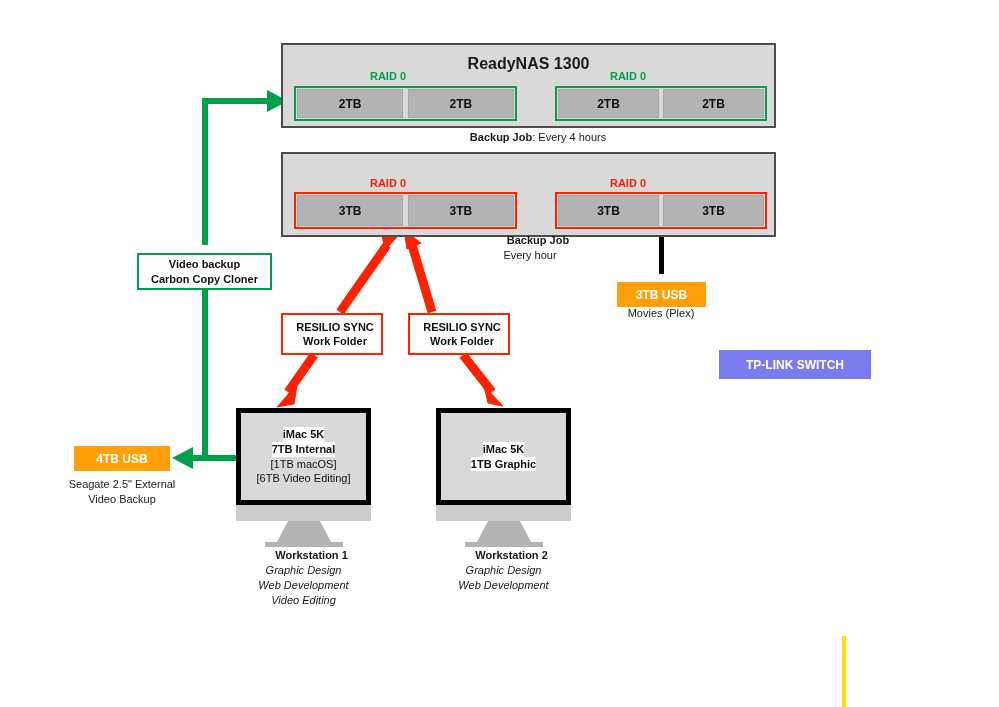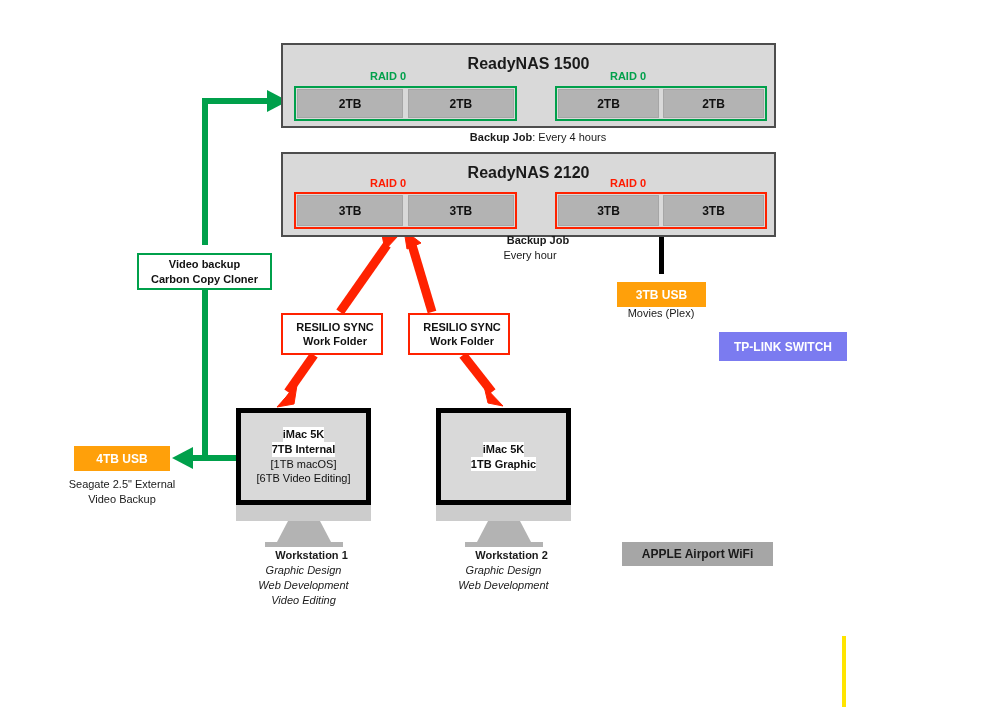--- a/index.html
+++ b/index.html
@@ -108,39 +108,38 @@
       <polygon points="277,407 297,385 294,404"></polygon>
     </g>
 
     <g fill="#ff2200" stroke="#ff2200">
       <line x1="463" y1="355" x2="492" y2="392" stroke-width="9" stroke-linecap="butt"></line>
       <polygon points="503,406 484,386 488,403"></polygon>
     </g>
   </svg>
 
   <div class="nas abs" style="left:281px;top:43px;width:495px;height:85px;">
-    <div class="nas-title" style="top:10px;">ReadyNAS 1500</div>
+    <div class="nas-title" style="top:10px;">ReadyNAS 1300</div>
     <div class="raid-label raid-green" style="left:60px;top:25px;width:90px;">RAID 0</div>
     <div class="raid-label raid-green" style="left:300px;top:25px;width:90px;">RAID 0</div>
 
     <div class="raidbox green" style="left:11px;top:41px;width:223px;height:35px;">
       <div class="bay" style="width:49%;">2TB</div>
       <div class="bay" style="width:49%;">2TB</div>
     </div>
     <div class="raidbox green" style="left:272px;top:41px;width:212px;height:35px;">
       <div class="bay" style="width:49%;">2TB</div>
       <div class="bay" style="width:49%;">2TB</div>
     </div>
   </div>
   <div class="cap" style="left:405px;top:130px;width:250px;">
     <b>Backup Job</b><span>: Every 4 hours</span>
   </div>
 
   <div class="nas abs" style="left:281px;top:152px;width:495px;height:85px;">
-    <div class="nas-title" style="top:10px;">ReadyNAS 2120</div>
     <div class="raid-label raid-red" style="left:60px;top:23px;width:90px;">RAID 0</div>
     <div class="raid-label raid-red" style="left:300px;top:23px;width:90px;">RAID 0</div>
 
     <div class="raidbox red" style="left:11px;top:38px;width:223px;height:37px;">
       <div class="bay" style="width:49%;">3TB</div>
       <div class="bay" style="width:49%;">3TB</div>
     </div>
     <div class="raidbox red" style="left:272px;top:38px;width:212px;height:37px;">
       <div class="bay" style="width:49%;">3TB</div>
       <div class="bay" style="width:49%;">3TB</div>
@@ -204,22 +203,19 @@
   <svg class="ov" viewBox="0 0 999 707">
     <polygon points="488,521 520,521 531,542 477,542" fill="#b3b3b3"></polygon>
     <rect x="465" y="542" width="78" height="5" fill="#b3b3b3"></rect>
   </svg>
   <div class="cap" style="left:436px;top:548px;width:135px;">
     <b>Workstation 2</b><br>
     <i>Graphic Design</i><br>
     <i>Web Development</i>
   </div>
 
-  <div class="purple abs" style="left:719px;top:332px;width:128px;height:29px;">
+  <div class="purple abs" style="left:719px;top:350px;width:152px;height:29px;">
     <span>TP-LINK SWITCH</span>
   </div>
 
-  <div class="grayblock abs" style="left:622px;top:542px;width:151px;height:24px;">
-    <span>APPLE Airport WiFi</span>
-  </div>
 
 
 </div>
 
 </body></html>

